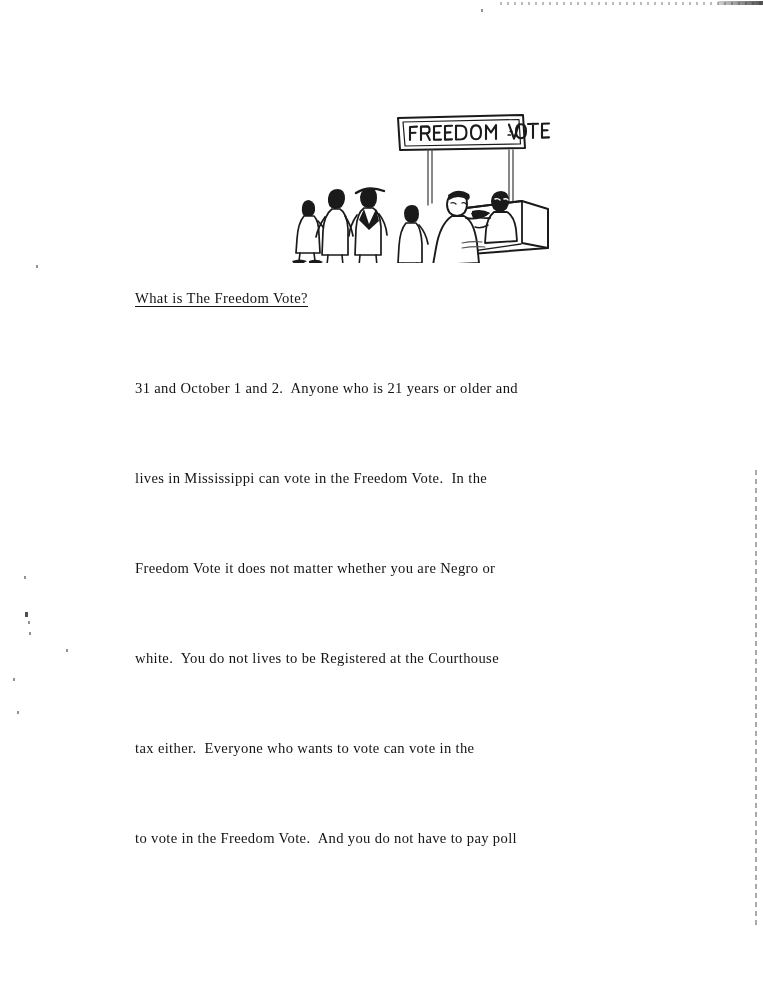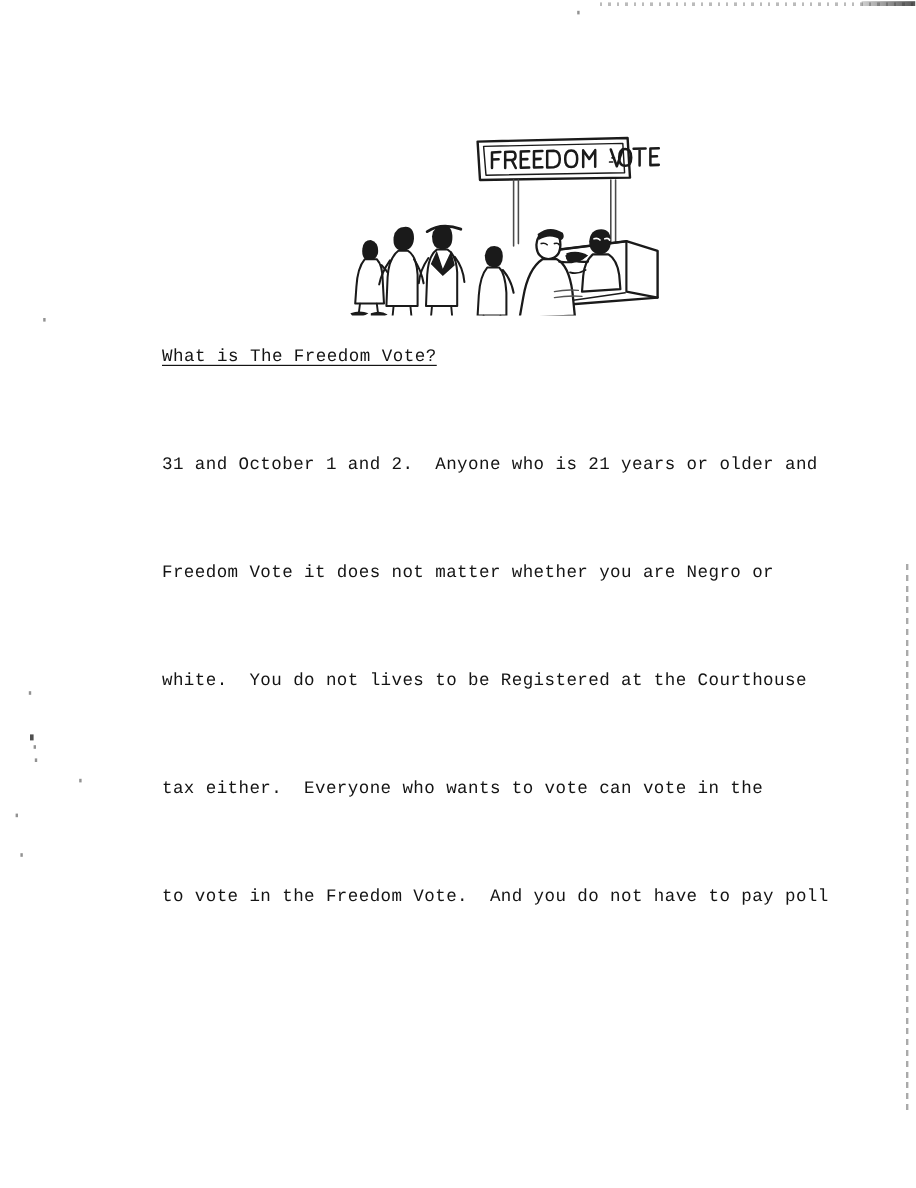--- a/index.html
+++ b/index.html
@@ -6,21 +6,21 @@
     margin: 0;
     padding: 0;
     background: #ffffff;
   }
   .page {
     position: relative;
     width: 763px;
     height: 926px;
     background: #ffffff;
     overflow: hidden;
-    font-family: Liberation Mono, monospace;
+    font-family: Liberation Serif, serif;
   }
 
   
   .scan-top-edge {
     position: absolute;
     top: 2px;
     left: 500px;
     width: 263px;
     height: 3px;
     background: repeating-linear-gradient(to right,
@@ -223,20 +223,21 @@
       </g>
     </svg>
   </div>
 
   <div class="doc-body">
 
     <div>
       <div class="heading">What is The Freedom Vote?</div>
       <div class="para">
         <span class="ln">31 and October 1 and 2.  Anyone who is 21 years or older and</span>
+        <span class="ln">lives in Mississippi can vote in the Freedom Vote.  In the</span>
         <span class="ln">Freedom Vote it does not matter whether you are Negro or</span>
         <span class="ln">white.  You do not lives to be Registered at the Courthouse</span>
         <span class="ln">tax either.  Everyone who wants to vote can vote in the</span>
         <span class="ln">to vote in the Freedom Vote.  And you do not have to pay poll</span>
         
       </div>
     </div>
 
   </div>
 </div>

